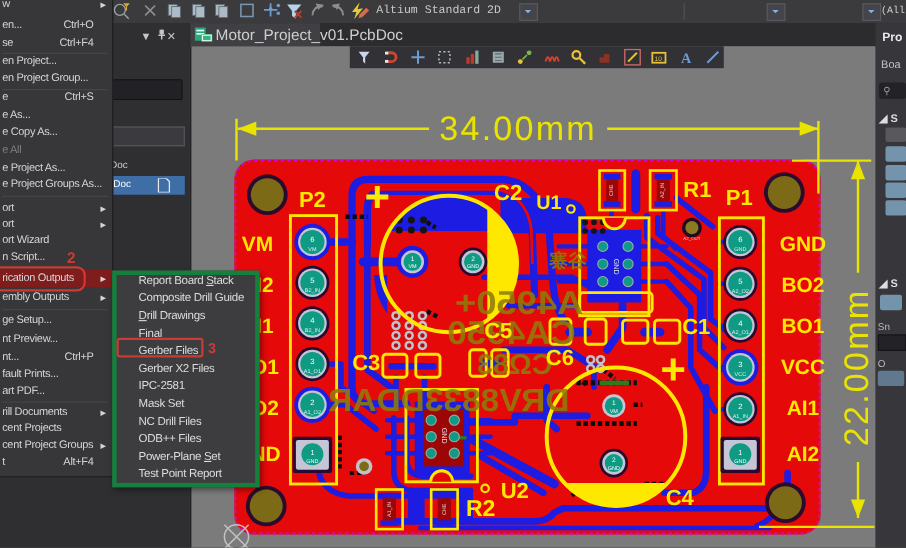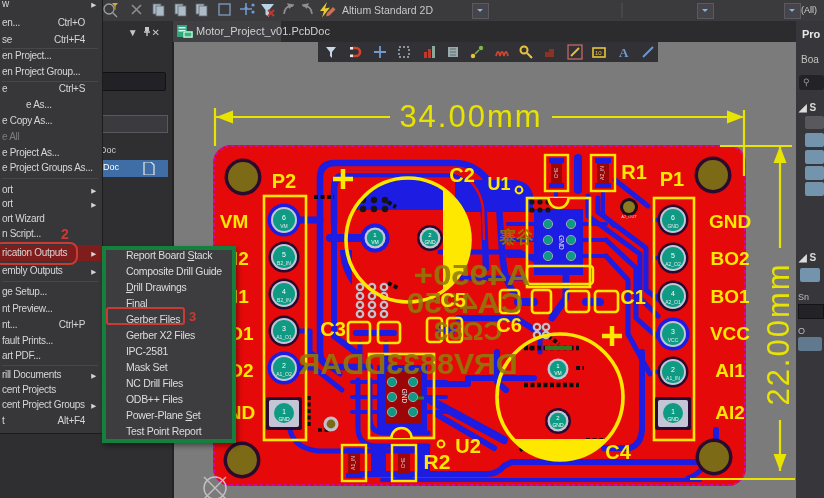--- a/index.html
+++ b/index.html
@@ -1,23 +1,23 @@
 <!DOCTYPE html>
 <html><head>
 <meta charset="utf-8">
 <style>
   html,body{margin:0;padding:0;}
   body{width:824px;height:498px;overflow:hidden;position:relative;
        font-family:"Liberation Sans",sans-serif;background:#3c3c3e;}
   .abs{position:absolute;}
   
-  #topbar{left:0;top:0;width:824px;height:21px;background:#3b3b3d;}
+  #topbar{left:0;top:0;width:824px;height:21px;background:#3b3b3d;font-family:Liberation Mono, monospace;}
   #tabbar{left:0;top:21px;width:824px;height:21px;background:#2c2c2f;}
-  #tab{left:173px;top:21px;width:108px;height:21px;background:#3f3f44;
-       color:#cfcfcf;font-size:11px;line-height:21px;}
+  #tab{left:173px;top:21px;width:118px;height:21px;background:#3f3f44;
+       color:#cfcfcf;font-size:14px;line-height:21px;}
   #tab .txt{position:absolute;left:23px;top:0;}
   
   #canvas{left:172px;top:42px;width:624px;height:456px;background:#7b7b7b;border-left:2px solid #232326;box-sizing:border-box;}
   #leftpanel{left:0;top:21px;width:172px;height:477px;background:#2f2f32;}
   #rightpanel{left:796px;top:21px;width:28px;height:477px;background:#37373b;}
   
   #menu{left:0;top:0;width:102px;height:433px;background:#37373a;
         border-right:1px solid #1c1c1e;border-bottom:1px solid #1c1c1e;
         font-size:10px;letter-spacing:-0.3px;color:#d5d5d5;z-index:50;}
   .mi{position:absolute;left:0;width:102px;height:16px;line-height:16px;}
@@ -504,21 +504,21 @@
       <span class="lab">en Project...</span>
     </div>
 <div class="mi" style="top:64px;">
       <span class="lab">en Project Group...</span>
     </div>
 <div class="sep" style="top:81px"></div>
 <div class="mi" style="top:81px;">
       <span class="lab">e</span>
       <span class="sc">Ctrl+S</span>
     </div>
-<div class="mi" style="top:97px;margin-left:24px;">
+<div class="mi" style="top:97px;">
       <span class="lab">e As...</span>
     </div>
 <div class="mi" style="top:113px;">
       <span class="lab">e Copy As...</span>
     </div>
 <div class="mi" style="top:129px;color:#7d7d80;">
       <span class="lab">e All</span>
     </div>
 <div class="mi" style="top:145px;">
       <span class="lab">e Project As...</span>

